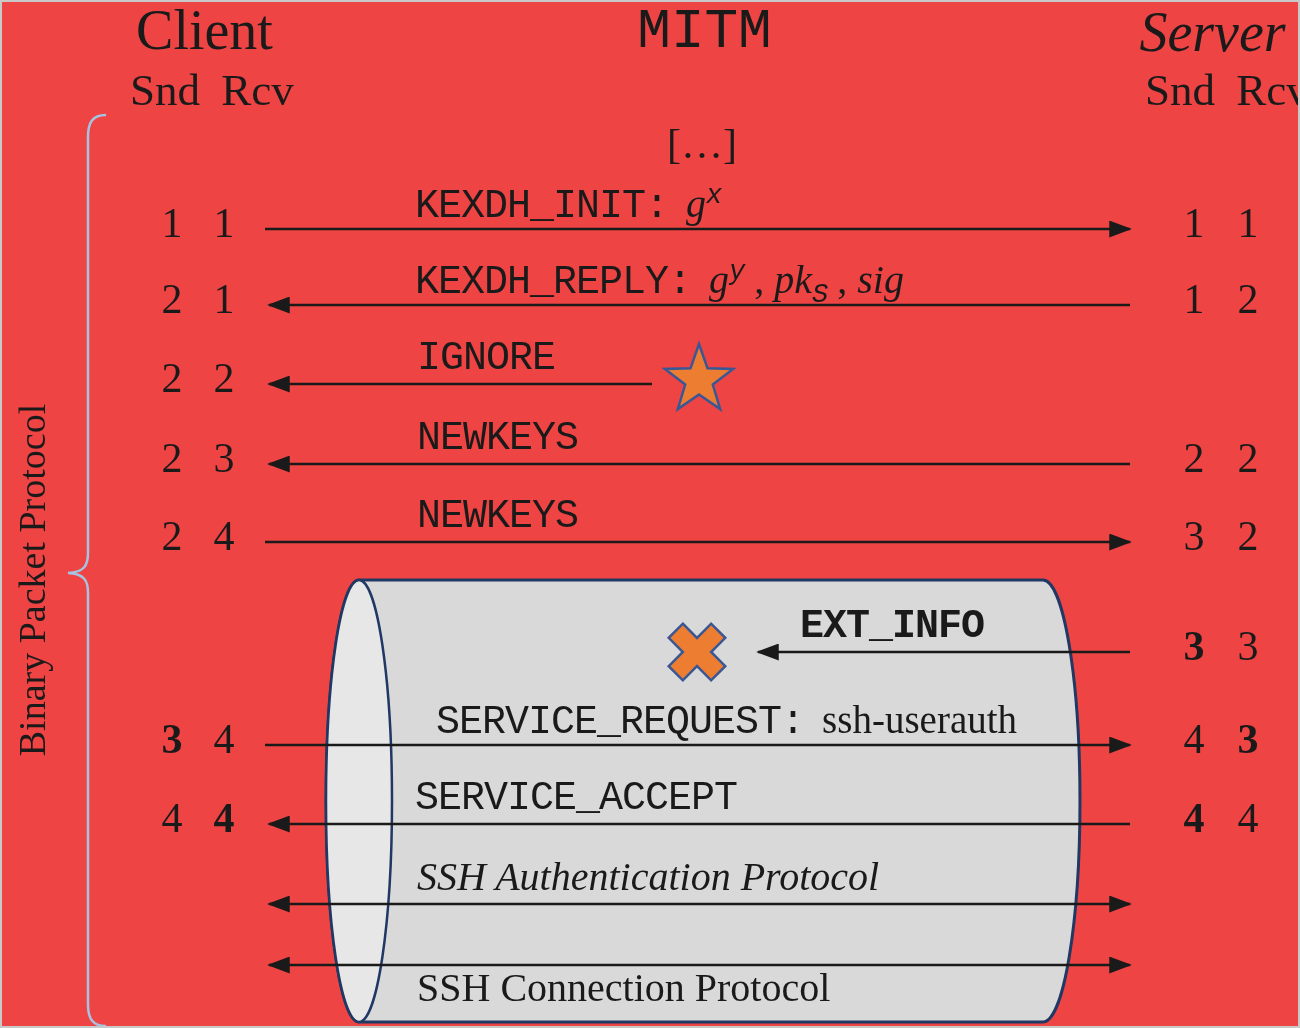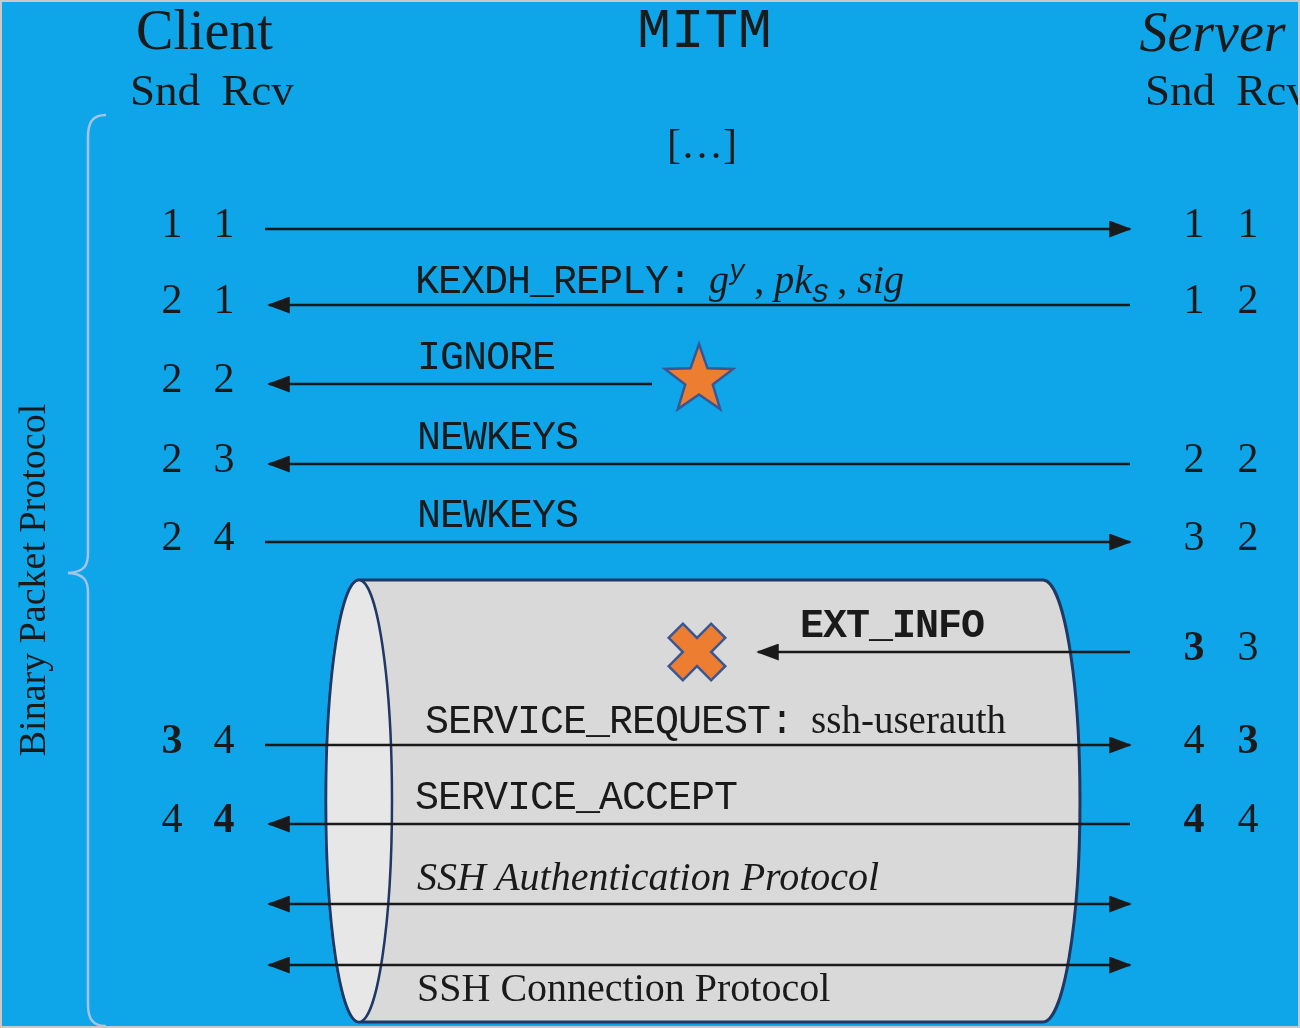--- a/index.html
+++ b/index.html
@@ -1,19 +1,19 @@
 <!DOCTYPE html>
 <html><head>
 <meta charset="utf-8">
 <style>
   html,body{margin:0;padding:0;background:#ffffff;}
   #stage{
     position:relative;
     width:1300px;height:1028px;
-    background:#0ea5e9;
+    background:#ef4444;
     border:2px solid #c9c9c9;
     box-sizing:border-box;
     font-family:"Liberation Serif", serif;
     color:#1a1a1a;
     overflow:hidden;
   }
   .abs{position:absolute;}
   .ctr{text-align:center;}
   .title{font-size:56px;line-height:1.0;white-space:nowrap;}
   .subhdr{font-size:45px;line-height:1.0;white-space:nowrap;word-spacing:10px;}
@@ -74,20 +74,23 @@
   <div class="abs title ctr" style="left:120px;top:0px;width:165px;">Client</div>
   <div class="abs title ctr" style="left:595px;top:2px;width:215px;font-family:Liberation Mono, monospace;">MITM</div>
   <div class="abs title ctr" style="left:1128px;top:2px;width:165px;font-style:italic;">Server</div>
   <div class="abs subhdr ctr" style="left:128px;top:66px;width:145px;">Snd Rcv</div>
   <div class="abs subhdr ctr" style="left:1143px;top:66px;width:145px;">Snd Rcv</div>
 
   <div class="bpp">Binary Packet Protocol</div>
 
   <div class="abs ellipsis ctr" style="left:640px;top:121px;width:120px;">[…]</div>
 
+  <div class="abs msglabel" style="left:413px;top:182px;">
+    <span>KEXDH_INIT:</span><span class="mathgap"></span><span class="mathpart">g</span><sup class="mexp">x</sup>
+  </div>
   <div class="abs num" style="left:145px;top:200px;">1</div>
   <div class="abs num" style="left:197px;top:200px;">1</div>
   <div class="abs num" style="left:1167px;top:200px;">1</div>
   <div class="abs num" style="left:1221px;top:200px;">1</div>
 
   <div class="abs msglabel" style="left:413px;top:258px;">
     <span>KEXDH_REPLY:</span><span class="mathgap"></span><span class="mathpart">g</span><sup class="mexp">y</sup><span class="mathsep"> , </span><span class="mathpart">pk</span><sub class="msub">S</sub><span class="mathsep"> , </span><span class="mathpart">sig</span>
   </div>
   <div class="abs num" style="left:145px;top:276px;">2</div>
   <div class="abs num" style="left:197px;top:276px;">1</div>
@@ -107,21 +110,21 @@
   <div class="abs msglabel" style="left:415px;top:495px;">NEWKEYS</div>
   <div class="abs num" style="left:145px;top:513px;">2</div>
   <div class="abs num" style="left:197px;top:513px;">4</div>
   <div class="abs num" style="left:1167px;top:513px;">3</div>
   <div class="abs num" style="left:1221px;top:513px;">2</div>
 
   <div class="abs msglabel" style="left:798px;top:605px;font-weight:bold;">EXT_INFO</div>
   <div class="abs num bold" style="left:1167px;top:623px;">3</div>
   <div class="abs num" style="left:1221px;top:623px;">3</div>
 
-  <div class="abs msglabel" style="left:423px;top:698px;">
+  <div class="abs msglabel" style="left:434px;top:698px;">
     <span>SERVICE_REQUEST:</span><span class="mathgap"></span><span class="serifarg">ssh-userauth</span>
   </div>
   <div class="abs num bold" style="left:145px;top:716px;">3</div>
   <div class="abs num" style="left:197px;top:716px;">4</div>
   <div class="abs num" style="left:1167px;top:716px;">4</div>
   <div class="abs num bold" style="left:1221px;top:716px;">3</div>
 
   <div class="abs msglabel" style="left:413px;top:777px;">SERVICE_ACCEPT</div>
   <div class="abs num" style="left:145px;top:795px;">4</div>
   <div class="abs num bold" style="left:197px;top:795px;">4</div>

